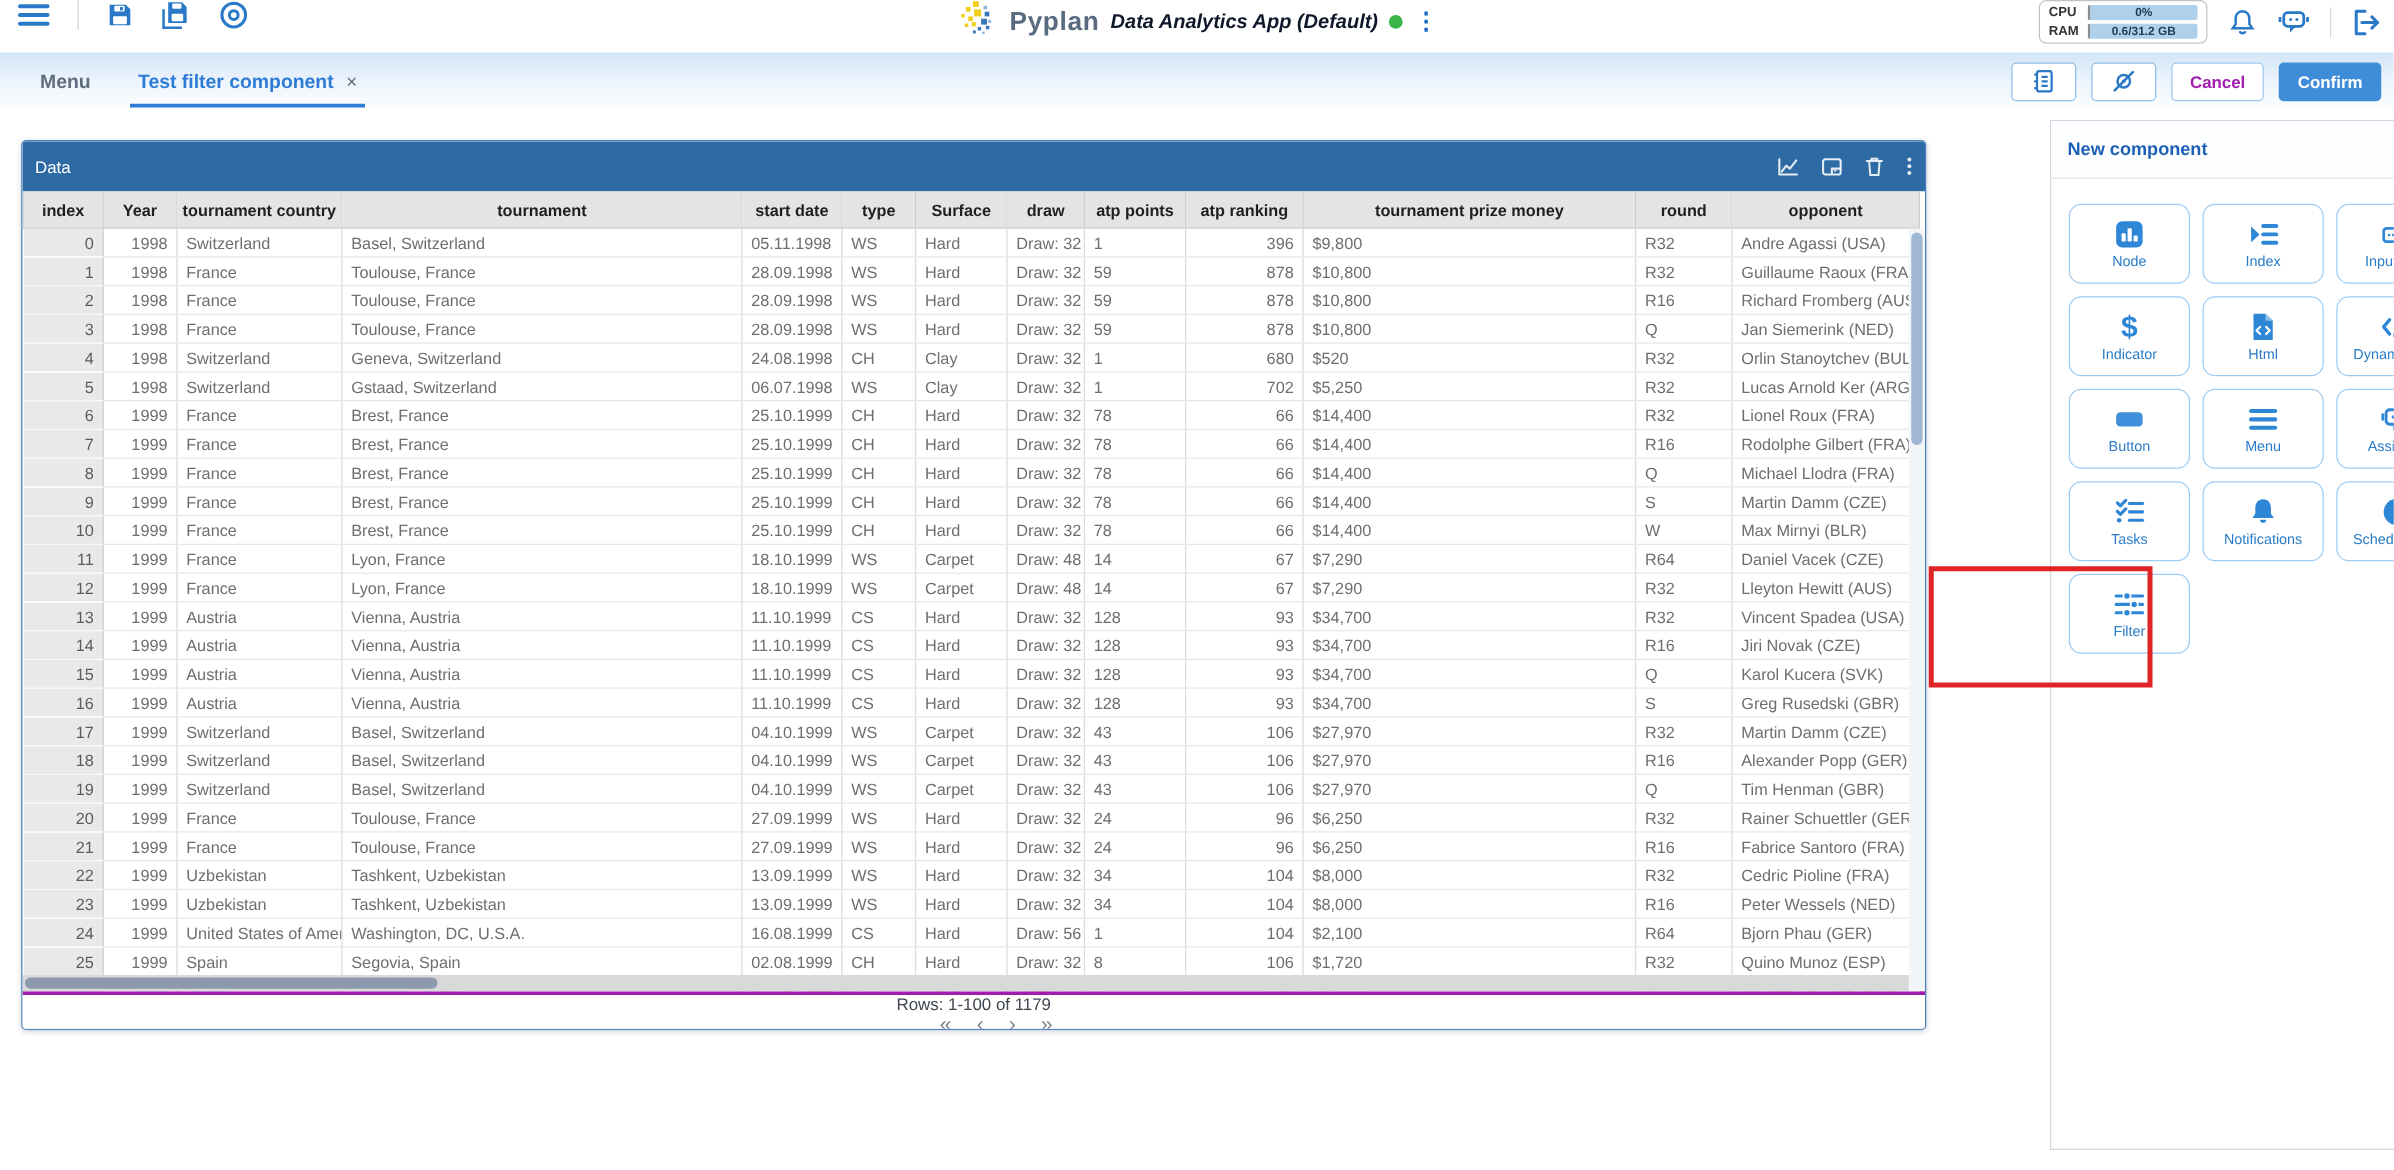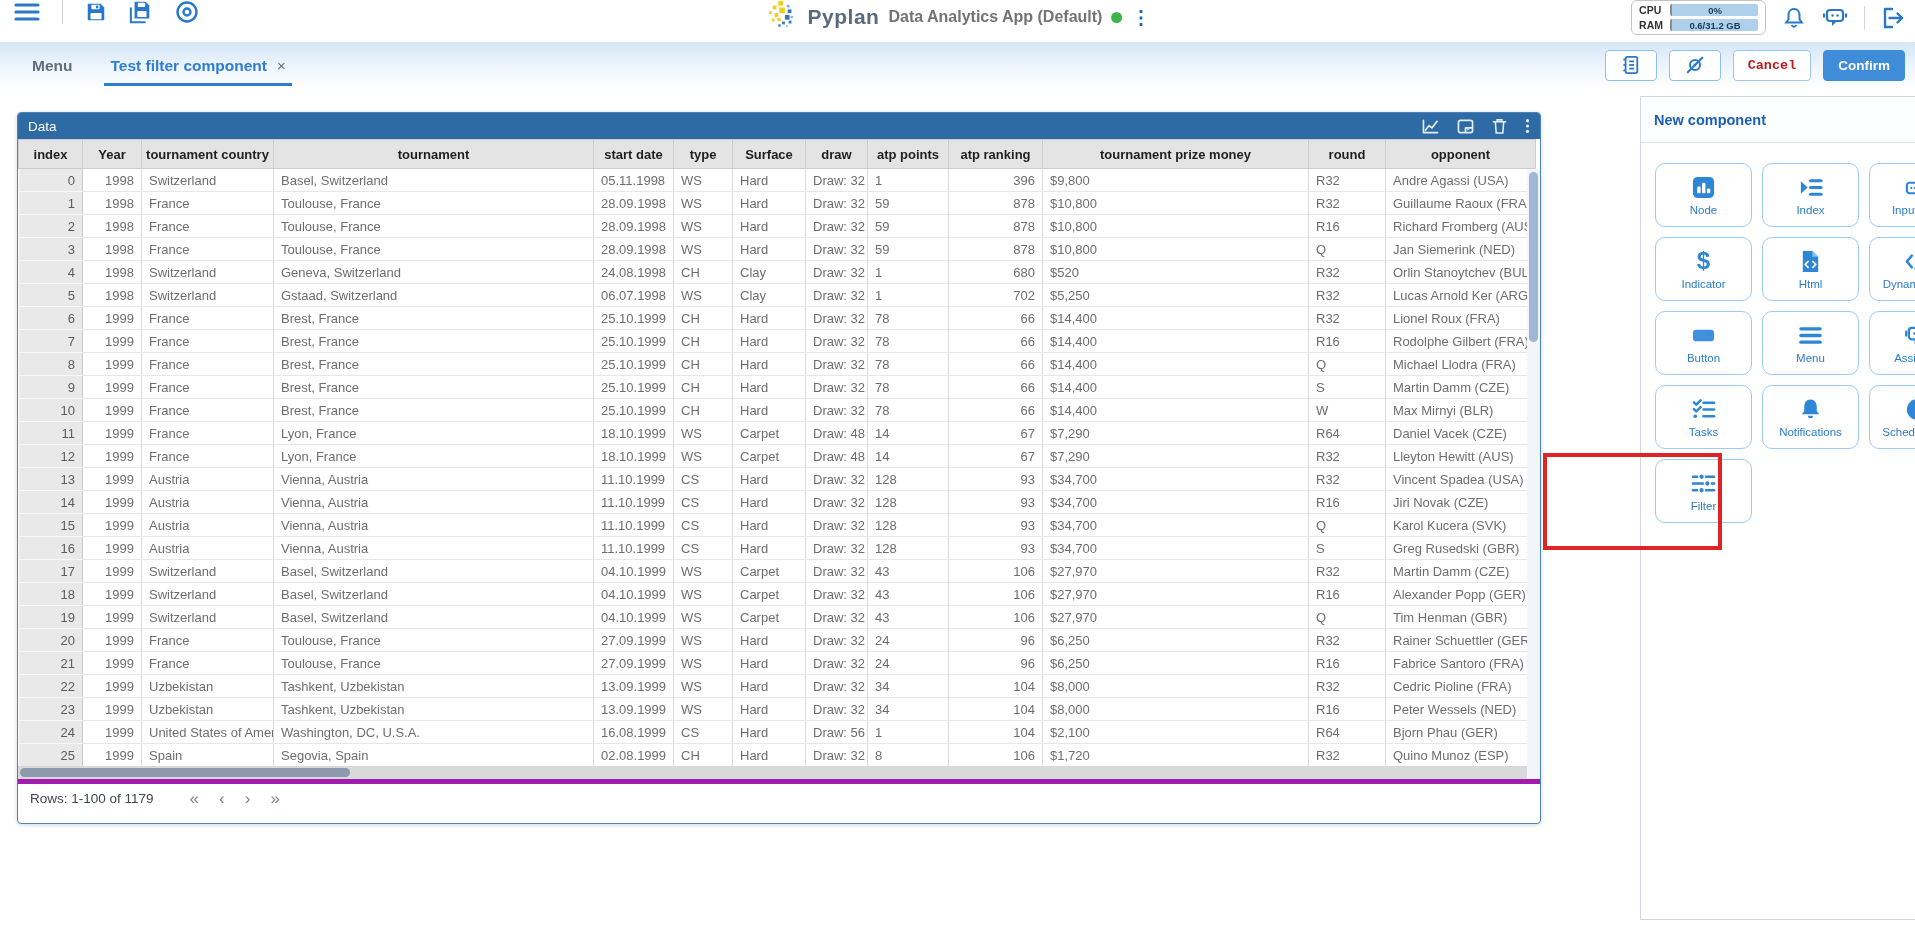--- a/index.html
+++ b/index.html
@@ -10,21 +10,21 @@
   
   .topbar { position:absolute; top:0; left:0; width:1915px; height:42px;
     background:#fff; display:flex; align-items:flex-start; }
   .topbar-left { display:flex; align-items:center; gap:22px; padding-left:14px; }
   .icon-btn { background:none; border:none; cursor:pointer; display:flex;
     align-items:center; justify-content:center; padding:0; }
   .vdiv { width:1px; height:24px; background:#d5d5d5; }
   .topbar-center { position:absolute; left:50%; transform:translateX(-50%);
     display:flex; align-items:center; gap:9px; }
   .brand { font-size:21px; font-weight:bold; color:#5a6b80; letter-spacing:.5px; }
-  .app-title { font-size:16px; font-weight:bold; color:#737373; }
+  .app-title { font-size:16px; font-weight:bold; color:#0f172a;font-style:italic; }
   .status-dot { width:11px; height:11px; border-radius:50%; background:#3cb54a; }
   .kebab { color:#1565c0; font-size:19px; font-weight:bold; line-height:1; }
   .topbar-right { position:absolute; right:10px; display:flex; align-items:center; gap:16px; }
   .sys-box { border:1px solid #c3c3c3; border-radius:6px; padding:3px 7px;
     display:grid; grid-template-columns:auto auto; gap:3px 7px; align-items:center; }
   .sys-label { font-size:10.5px; font-weight:bold; color:#333; }
   .sys-bar { width:88px; height:12px; background:#aed0ea; border-radius:2px;
     font-size:9.5px; font-weight:bold; color:#1c3a55; display:flex;
     align-items:center; justify-content:center; border-left:2px solid #8c8c8c; }
 
@@ -36,28 +36,28 @@
   .tab { display:flex; align-items:center; gap:10px; height:38px; margin-top:4px;
     padding:0 6px; font-size:15.5px; font-weight:bold; color:#5f6d7c; cursor:pointer;
     border-bottom:3px solid transparent; }
   .tab.active { color:#2e7cd6; border-bottom-color:#2e7cd6; }
   .tab .close { font-size:15px; color:#5f6d7c; font-weight:normal; }
   .actions { margin-left:auto; display:flex; align-items:center; gap:12px; padding-right:10px; }
   .tool-btn { width:52px; height:31px; background:#fff; border:1px solid #8fc0ea;
     border-radius:4px; display:flex; align-items:center; justify-content:center; cursor:pointer; }
   .btn { height:31px; border-radius:4px; font-size:13.5px; font-weight:bold;
     padding:0 14px; cursor:pointer; }
-  .btn-cancel { background:#fff; border:1px solid #9fc7ee; color:#b91c1c;font-family:Liberation Mono, monospace; }
+  .btn-cancel { background:#fff; border:1px solid #9fc7ee; color:#a21caf; }
   .btn-confirm { background:#3f8cd8; border:1px solid #3f8cd8; color:#fff; }
 
   
   .data-panel { position:absolute; left:17px; top:112px; width:1524px; height:712px;
     border:1px solid #4d82b8; border-radius:4px; overflow:hidden; background:#fff;
     box-shadow:0 1px 4px rgba(60,90,130,.25); }
-  .panel-header { height:26px; background:#2e6ba4; color:#fff; display:flex;
+  .panel-header { height:40px; background:#2e6ba4; color:#fff; display:flex;
     align-items:center; padding:0 10px; font-size:13.5px; }
   .panel-header .ph-icons { margin-left:auto; display:flex; align-items:center; gap:18px; }
   .panel-header .icon-btn svg { display:block; }
   .table-area { position:relative; height:640px; overflow:hidden; }
   table { table-layout:fixed; width:1506px; border-collapse:collapse; }
   thead th { height:29px; background:#e4e4e4; color:#1f1f1f; font-weight:bold;
     font-size:13px; border:1px solid #cdcdcd; padding:0 4px; overflow:hidden;
     white-space:nowrap; }
   tbody td { height:23px; font-size:13px; color:#6e6e6e; padding:0 7px;
     border-right:1px solid #dcdcdc; border-bottom:1px solid #e7e7e7;
@@ -68,22 +68,22 @@
   td.al-l, th.al-l { text-align:left; }
   thead th { text-align:center; }
   .vscroll { position:absolute; top:30px; right:0; width:13px; bottom:0;
     background:#f2f5f9; }
   .vthumb { position:absolute; top:3px; left:2px; width:9px; height:170px;
     background:#9fb7d4; border-radius:5px; }
   .hscroll { position:absolute; left:0; right:13px; bottom:0; height:13px;
     background:#d9d9d9; }
   .hthumb { position:absolute; left:2px; top:2px; width:330px; height:9px;
     background:#8d99ad; border-radius:5px; }
-  .panel-footer { height:33px; border-top:5px solid #a21caf; background:#fff;
-    display:flex; align-items:center; padding:0 12px; font-size:13.5px; color:#3f4650; }
+  .panel-footer { height:33px; border-top:3px solid #a21caf; background:#fff;
+    display:flex; align-items:center; padding:0 12px; font-size:13.5px; color:#3f4650;flex-direction:column; }
   .pager { display:flex; align-items:center; gap:20px; margin-left:36px; }
   .pager span { font-size:17px; color:#7c868f; cursor:pointer; line-height:1; }
 
   
   .component-panel { position:absolute; left:1640px; top:96px; width:340px;
     height:824px; border:1px solid #d4d7dd; background:#fff; }
   .cp-header { height:46px; display:flex; align-items:center; padding:0 13px;
     font-size:14.5px; font-weight:bold; color:#1b60b5; border-bottom:1px solid #dfe3e8;
     background:#fdfeff; }
   .tile-grid { display:grid; grid-template-columns:repeat(3,97px); gap:10px;

